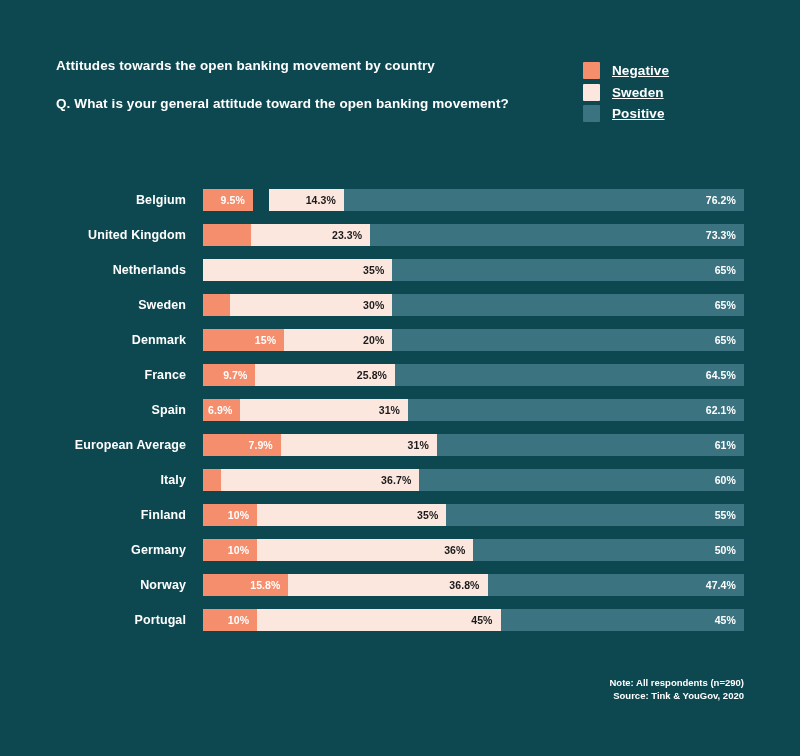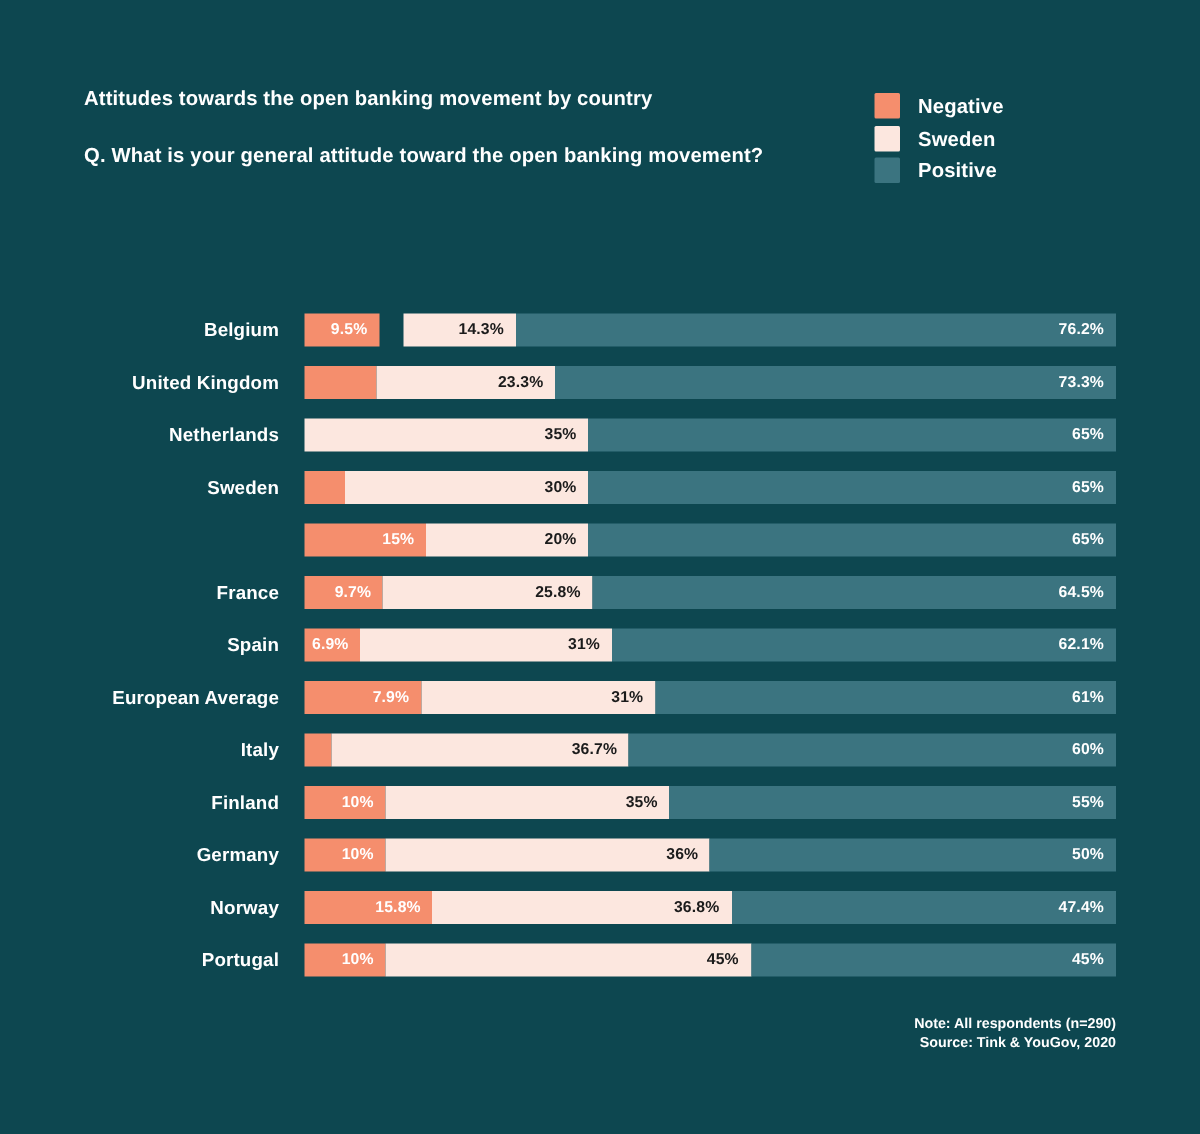--- a/index.html
+++ b/index.html
@@ -24,25 +24,25 @@
     letter-spacing:.1px;margin:0;white-space:nowrap;
   }
 
   .legend{position:absolute;left:583px;top:60px;}
   .legend-row{display:flex;align-items:center;height:21.5px;}
   .legend-swatch{
     width:17px;height:17px;flex:0 0 17px;border-radius:1px;
   }
   .legend-label{
     margin-left:12px;font-size:13.5px;font-weight:bold;color:#ffffff;
-    white-space:nowrap;letter-spacing:.1px;
-  }
-
-  
-  .plot{position:absolute;left:0;top:202px;width:800px;text-align:center;}
+    white-space:nowrap;letter-spacing:.1px;text-decoration:underline;
+  }
+
+  
+  .plot{position:absolute;left:0;top:182px;width:800px;text-align:center;}
   .row{
     position:relative;height:35px;display:flex;align-items:center;
   }
   .row-label{
     position:absolute;left:0;top:0;width:186px;height:35px;
     display:flex;align-items:center;justify-content:flex-end;
     font-size:12.5px;font-weight:bold;color:#ffffff;
     letter-spacing:.1px;white-space:nowrap;
   }
   .track{
@@ -148,20 +148,21 @@
           </div>
           <div class="seg seg-neu" style="width: 30%;">
             <span class="seg-label lbl-in lbl-neu-in">30%</span>
           </div>
           <div class="seg seg-pos" style="width: 65%;">
             <span class="seg-label lbl-in lbl-pos-in">65%</span>
           </div>
         </div>
       </div>
       <div class="row">
+        <div class="row-label">Denmark</div>
         <div class="track">
           <div class="seg seg-neg" style="width: 15%;">
             <span class="seg-label lbl-in lbl-neg-in">15%</span>
           </div>
           <div class="seg seg-neu" style="width: 20%;">
             <span class="seg-label lbl-in lbl-neu-in">20%</span>
           </div>
           <div class="seg seg-pos" style="width: 65%;">
             <span class="seg-label lbl-in lbl-pos-in">65%</span>
           </div>

